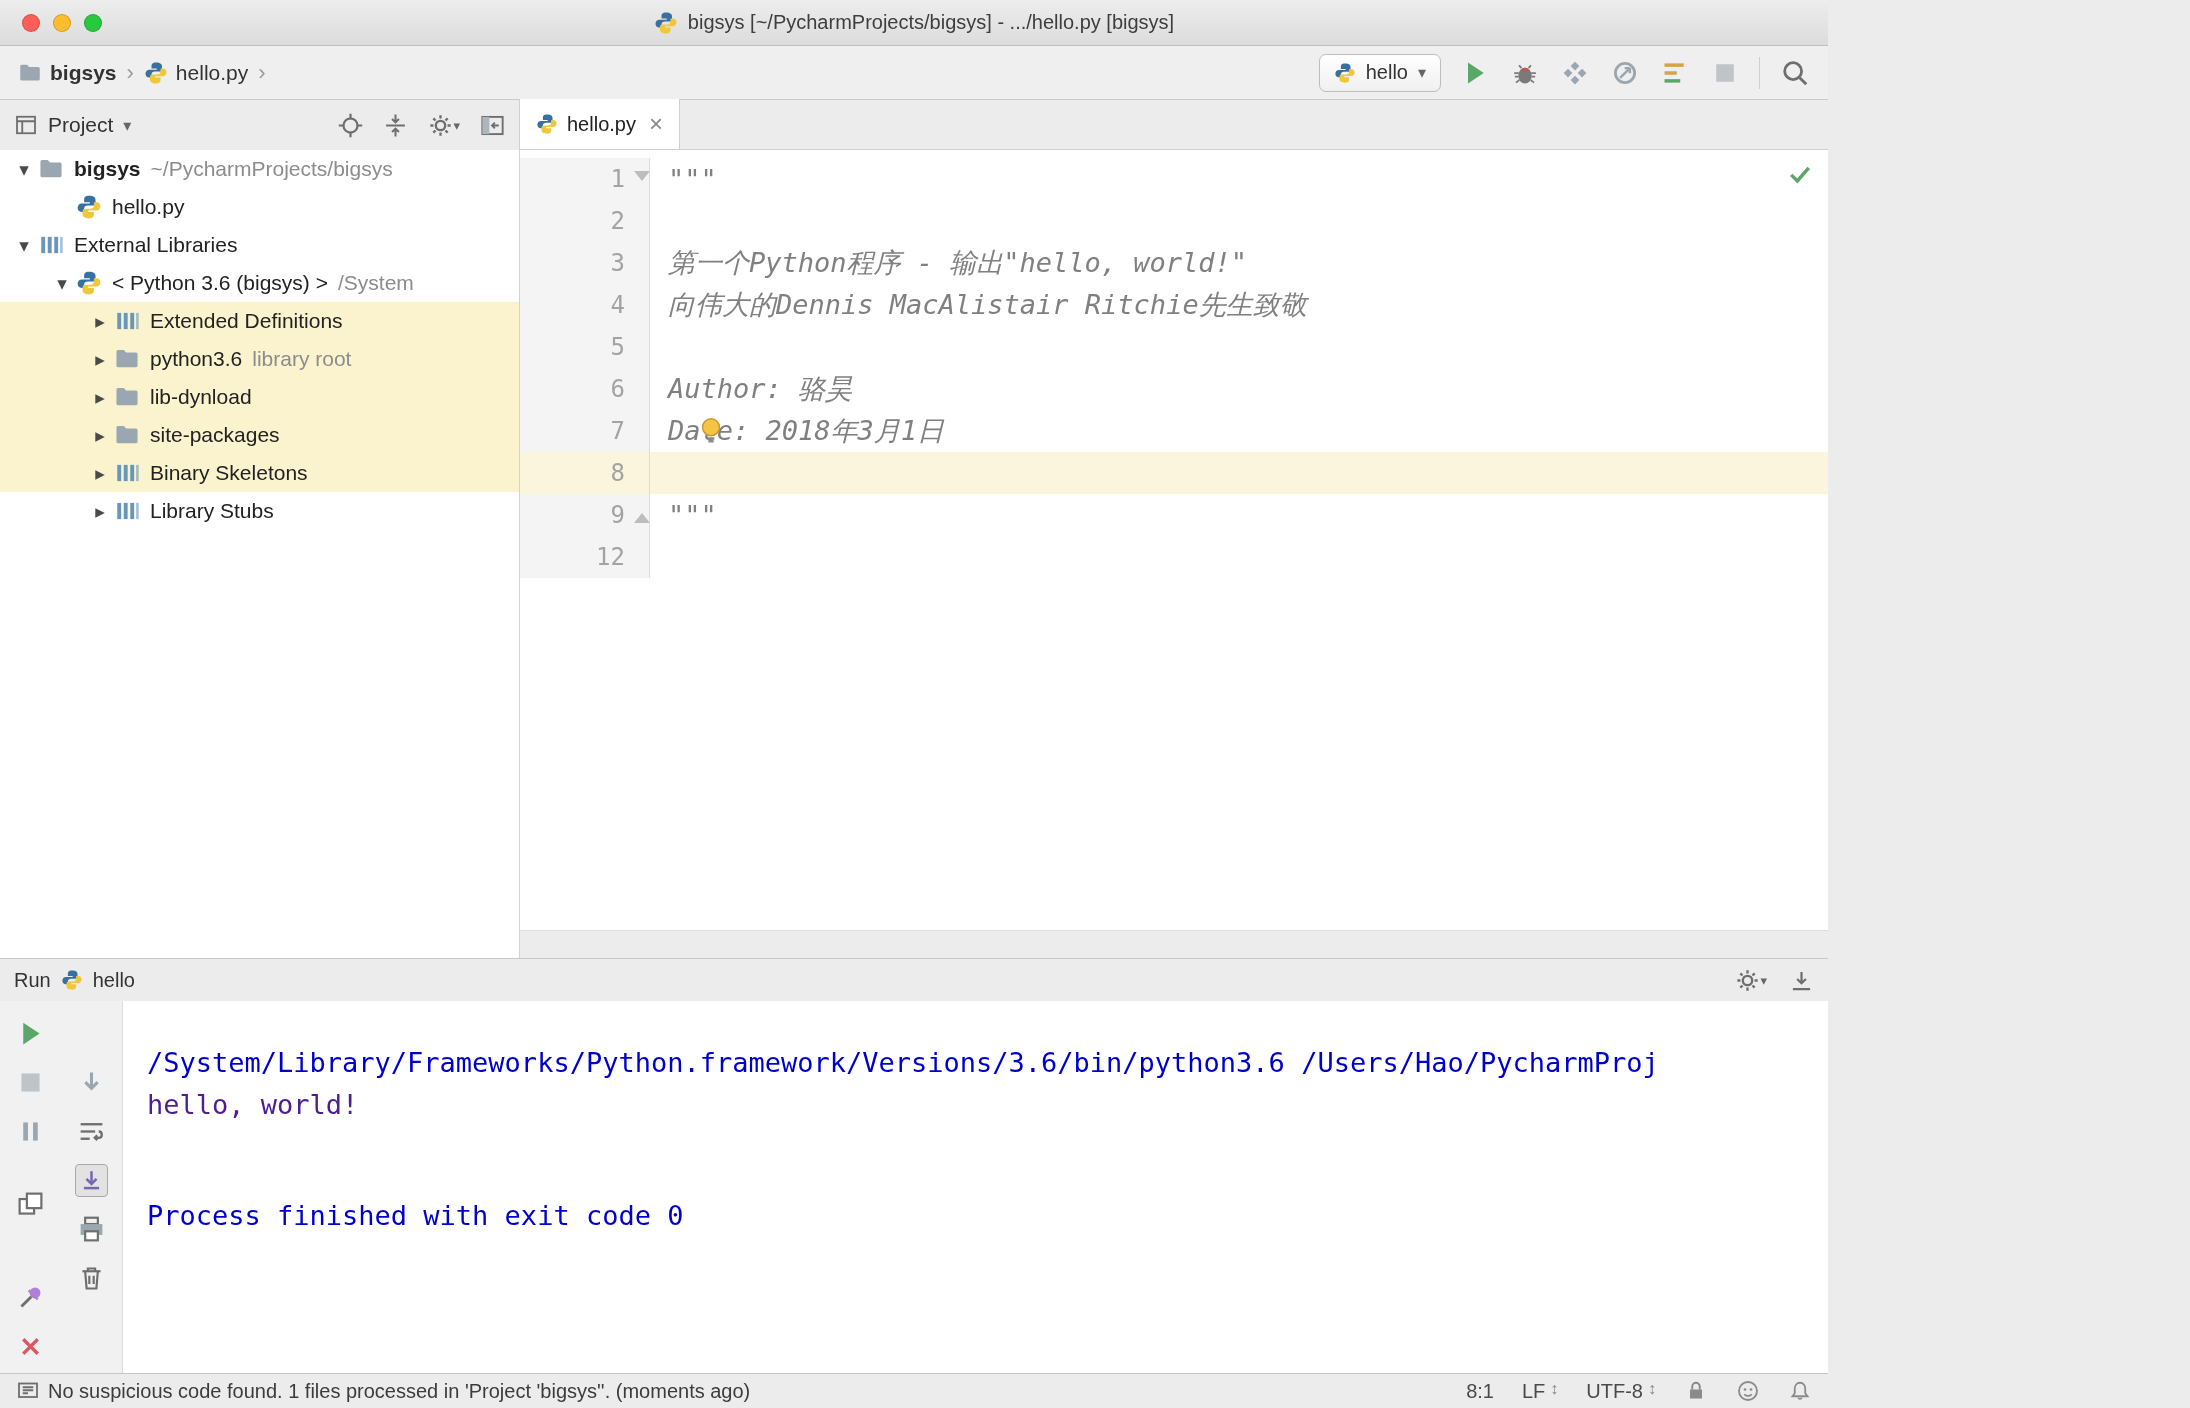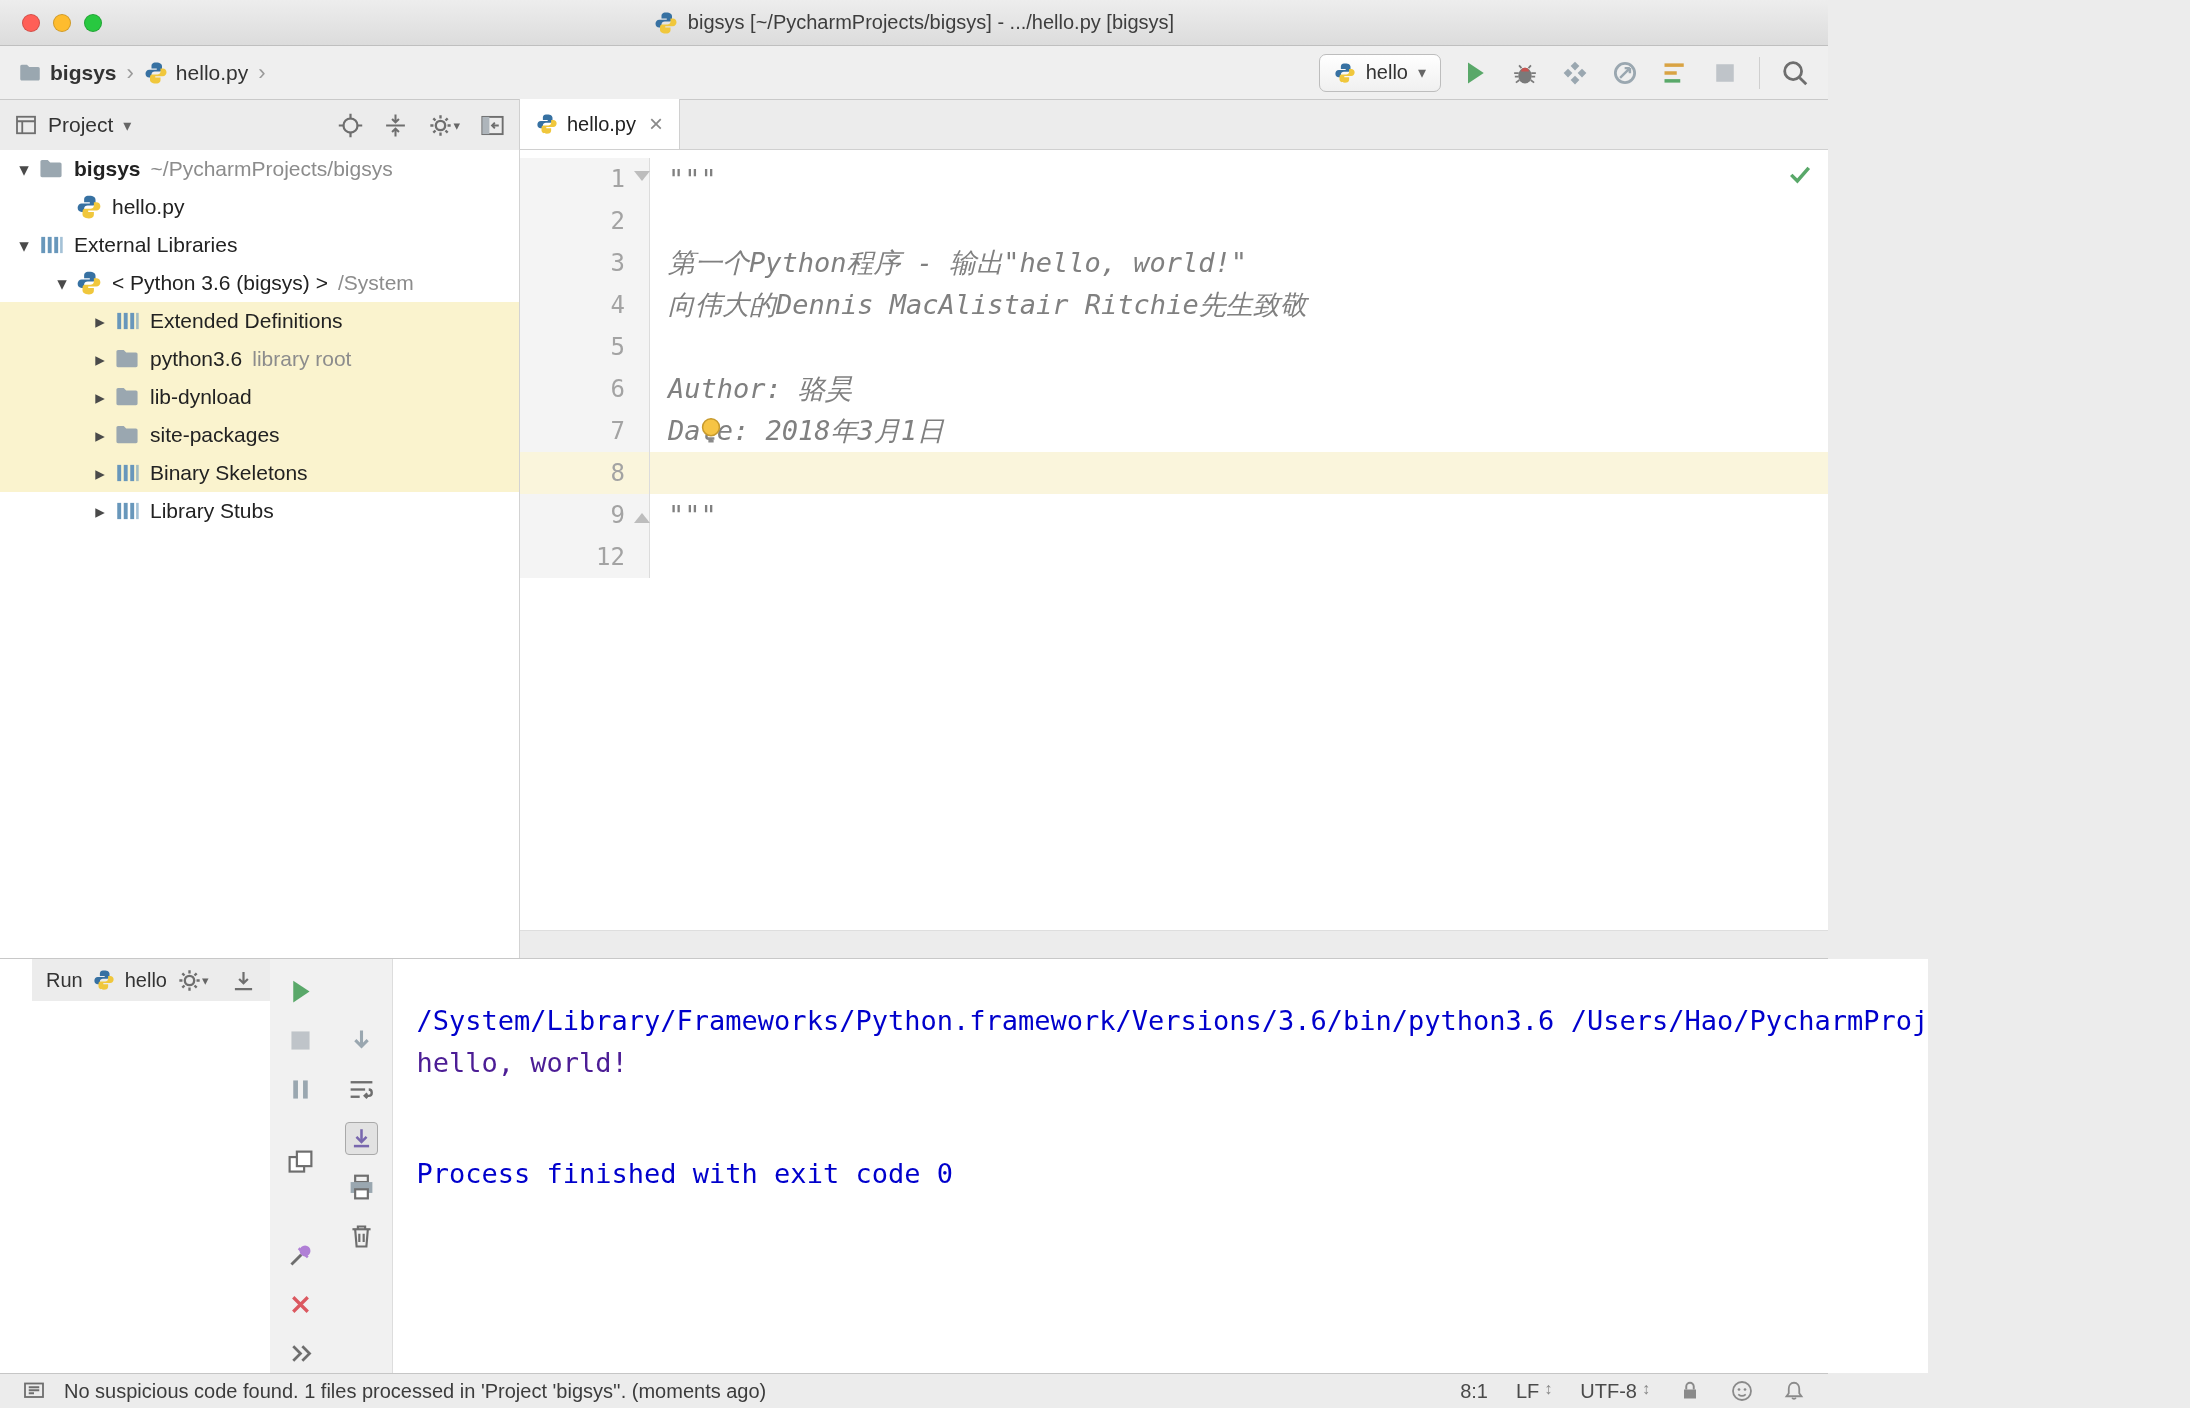--- a/index.html
+++ b/index.html
@@ -69,41 +69,41 @@
   .seg-str { color:#008000; font-weight:bold; }
   .seg-plain { color:#000; }
   .fold { position:absolute; right:-1px; width:0; height:0; border-left:8px solid transparent; border-right:8px solid transparent; }
   .fold.open-top { top:13px; border-top:10px solid #bdbdbd; }
   .fold.open-bottom { bottom:13px; border-bottom:10px solid #bdbdbd; }
   .bulb { position:absolute; left:176px; top:5px; width:30px; height:30px; }
   .inspect { position:absolute; top:10px; right:14px; width:28px; height:28px; }
   .editor-bottom-strip { height:28px; flex:0 0 28px; background:#ececec; border-top:1px solid #dedede; }
 
   
-  .run-panel { height:415px; flex:0 0 415px; display:flex; flex-direction:row; border-top:1px solid #c8c8c8;padding-left:32px; }
+  .run-panel { height:415px; flex:0 0 415px; display:flex; flex-direction:column; border-top:1px solid #c8c8c8; }
   .run-header { height:42px; flex:0 0 42px; background:#ececec; display:flex; align-items:center; gap:10px; padding:0 14px; font-size:20px; color:#333; }
   .run-header .ic { width:22px; height:22px; }
   .rh-actions { margin-left:auto; display:flex; align-items:center; gap:22px; }
   .rh-actions .ic { width:25px; height:25px; }
   .run-body { flex:1; display:flex; min-height:0; background:#fff; }
   .run-toolbar { display:flex; background:#f1f1f1; border-right:1px solid #ddd; }
   .rt { display:flex; flex-direction:column; align-items:center; width:61px; padding-top:16px; }
   .rt .ic { width:33px; height:33px; margin-bottom:16px; padding:2px; }
   #rt1 .ic:nth-child(4) { margin-top:24px; }
   #rt1 .ic:nth-child(5) { margin-top:44px; }
   #rt2 .ic:first-child { margin-top:49px; }
   .ic-scroll-end { border:1px solid #a9a9a9; background:#e2e2e2; border-radius:4px; }
   .console { flex:1; background:#fff; padding:14px 0 0 24px; overflow:hidden; }
   .cline { min-height:42px; line-height:42px; font-family:"DejaVu Sans Mono","Liberation Mono",monospace; font-size:27px; white-space:pre; }
   .c-system { color:#0000cc;margin-top:27px; }
   .c-stdout { color:#4c1d95; }
 
   
   .statusbar { height:35px; flex:0 0 35px; background:#ececec; border-top:1px solid #c6c6c6;
-    display:flex; align-items:center; padding:0 22px; font-size:20px; color:#3c3c3c; gap:18px; }
+    display:flex; align-items:center; padding:0 16px; font-size:20px; color:#3c3c3c; gap:8px; }
   .sb-right { margin-left:auto; display:flex; align-items:center; gap:28px; color:#4a4a4a; }
   .sb-item { display:inline-flex; gap:5px; }
   .updown { color:#888; font-size:16px; }
   .sb-ic { width:24px; height:24px; }
 </style>
 </head>
 <body>
 
 <div class="window">
 

